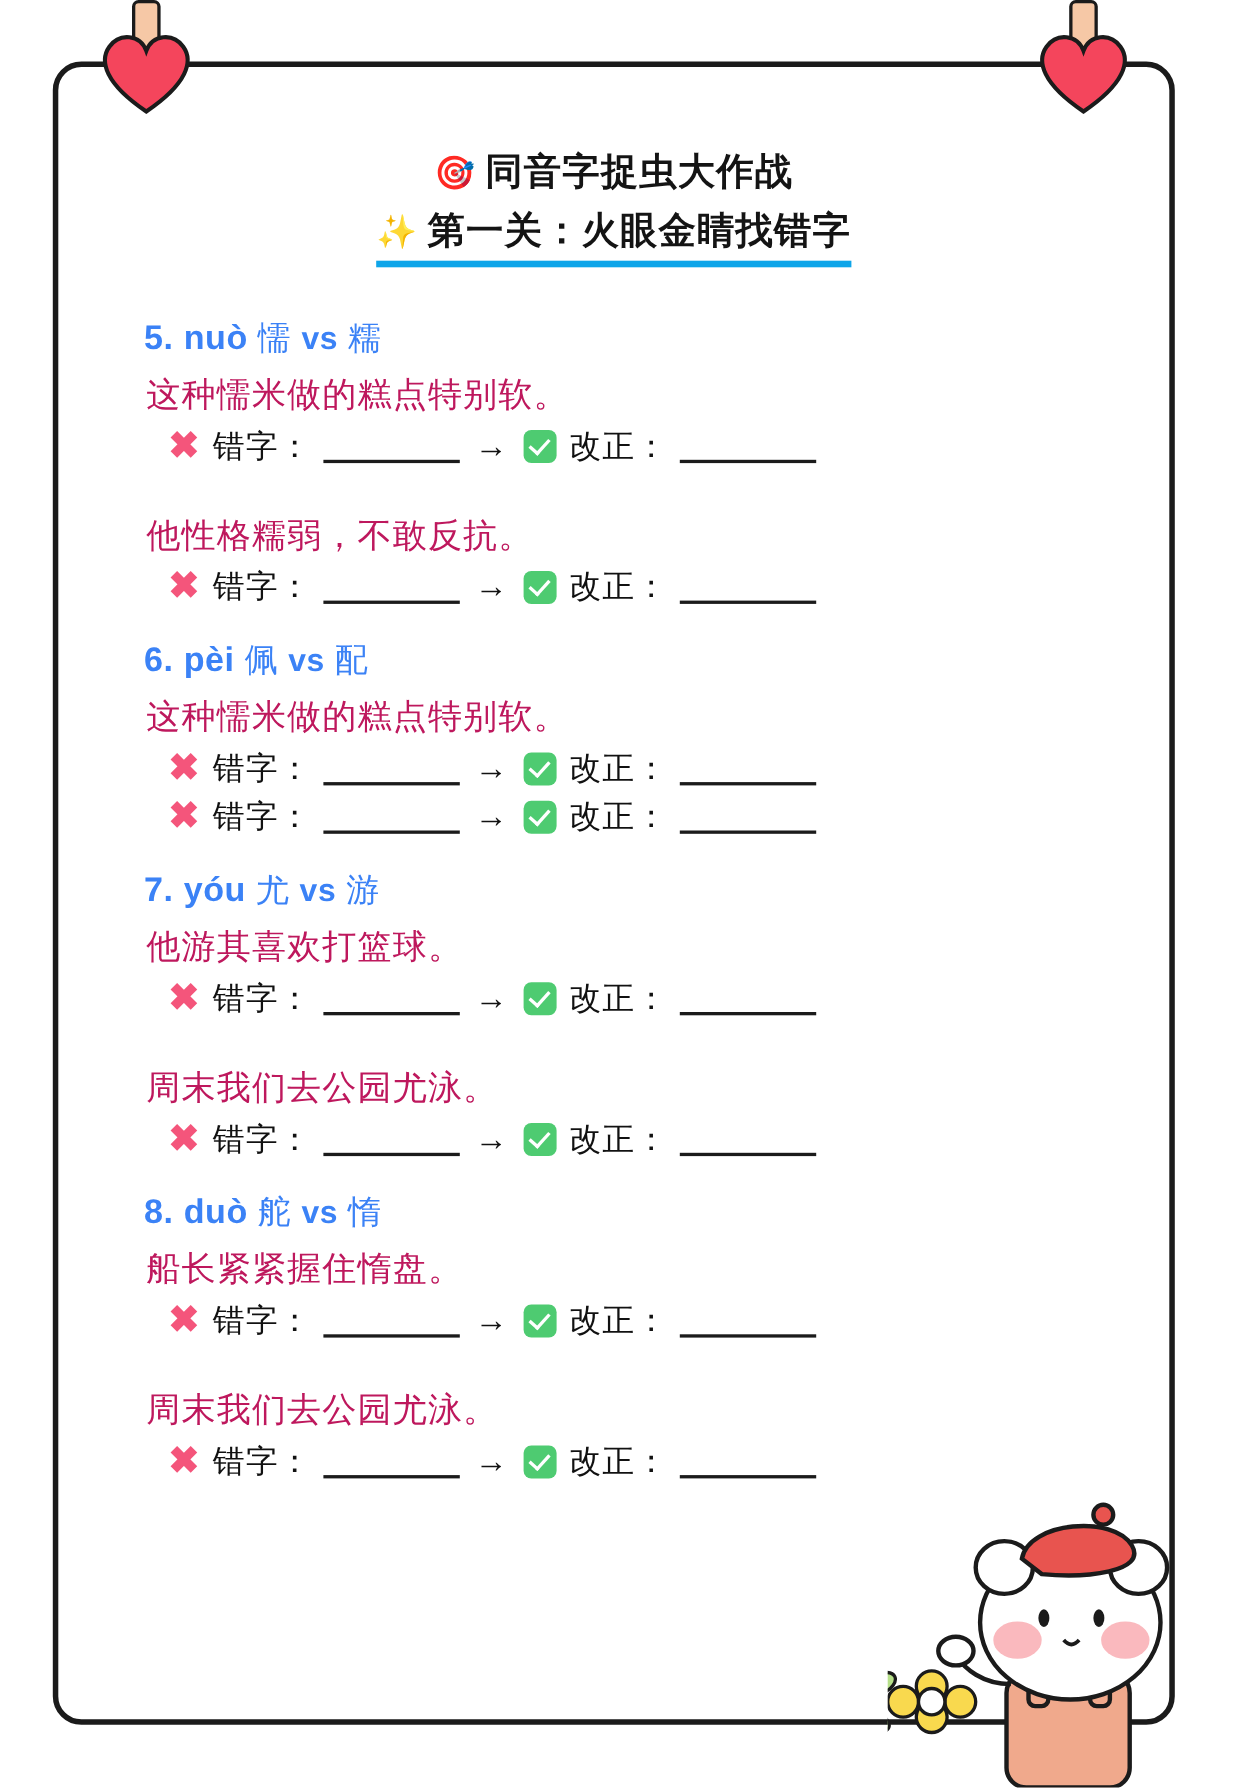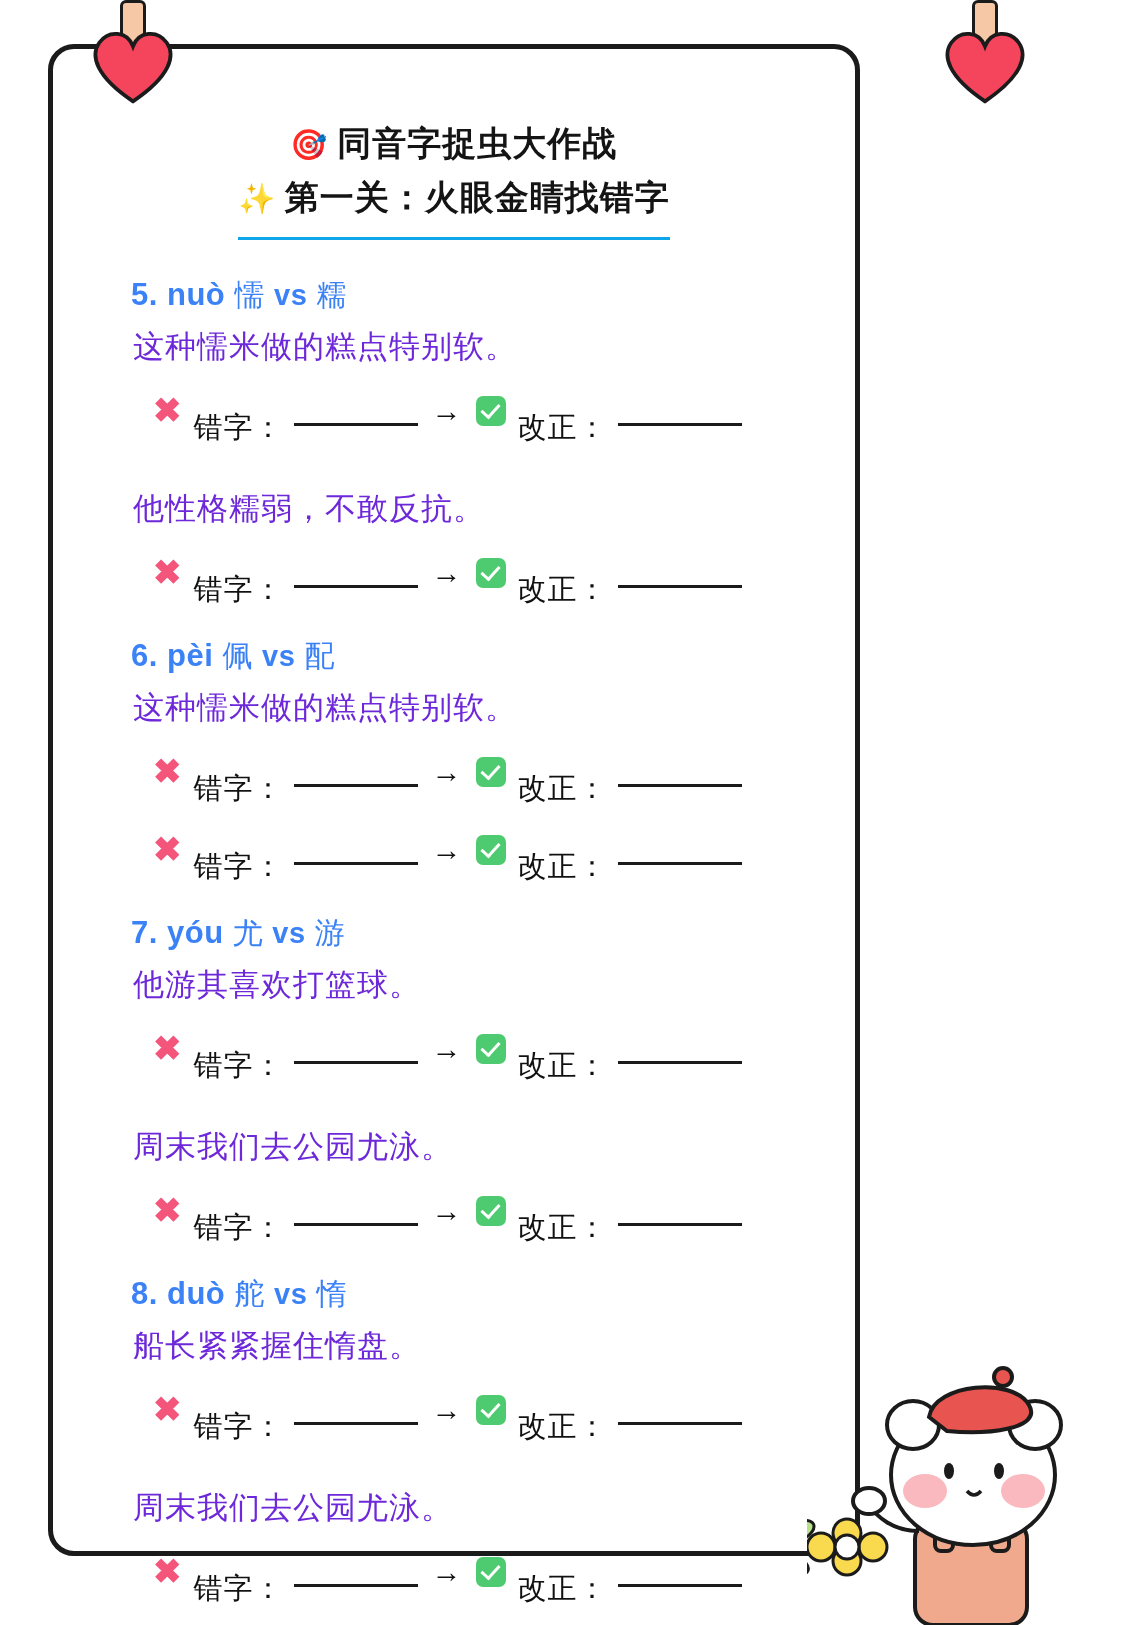--- a/index.html
+++ b/index.html
@@ -12,22 +12,22 @@
     height: 1625px;
     position: relative;
     font-family: "Liberation Serif", serif;
     overflow: hidden;
   }
 
   
   .sheet {
     position: absolute;
     left: 48px;
-    top: 44px;
-    width: 812px;
+    top: 56px;
+    width: 1020px;
     height: 1512px;
     border: 5px solid #1b1b1b;
     border-radius: 26px;
     box-sizing: border-box;
     background: #ffffff;
   }
 
   
   .clip {
     position: absolute;
@@ -68,22 +68,22 @@
     display: inline-block;
     font-family: "Liberation Sans", sans-serif;
     font-weight: bold;
     color: #141414;
     white-space: nowrap;
   }
   .title-line.l1 { font-size: 34px; letter-spacing: 1px; }
   .title-line.l2 {
     font-size: 34px;
     letter-spacing: 1px;
-    border-bottom: 3px solid #0ea5e9;
-    padding-bottom: 16px;
+    border-bottom: 6px solid #0ea5e9;
+    padding-bottom: 4px;
     margin-top: 8px;
   }
   .title-icon { font-size: 30px; margin-right: 8px; }
 
   
   .content {
     position: absolute;
     left: 78px;
     top: 200px;
     width: 880px;
@@ -107,21 +107,21 @@
   }
   .group-head .vs {
     font-family: "Liberation Sans", sans-serif;
     font-size: 29px;
     font-weight: bold;
   }
 
   .sentence {
     font-family: "Liberation Serif", serif;
     font-size: 31px;
-    color: #6d28d9;
+    color: #be185d;
     margin: 10px 0 6px 2px;
     letter-spacing: 1px;
   }
   .sentence.spaced { margin-top: 40px; }
 
   .answer-row {
     display: flex;
     align-items: center;
     margin: 4px 0 0 22px;
     font-family: "Liberation Serif", serif;
@@ -148,21 +148,21 @@
     content: "";
     position: absolute;
     left: 9px;
     top: 4px;
     width: 8px;
     height: 15px;
     border: solid #ffffff;
     border-width: 0 3.5px 3.5px 0;
     transform: rotate(42deg);
   }
-  .lbl { letter-spacing: 1px; margin-top: 34px; }
+  .lbl { letter-spacing: 1px; }
   .blank {
     display: inline-block;
     width: 124px;
     border-bottom: 3px solid #1b1b1b;
     height: 26px;
     margin: 0 10px;
   }
   .arrow { font-size: 30px; margin: 0 10px 0 4px; }
 
   

